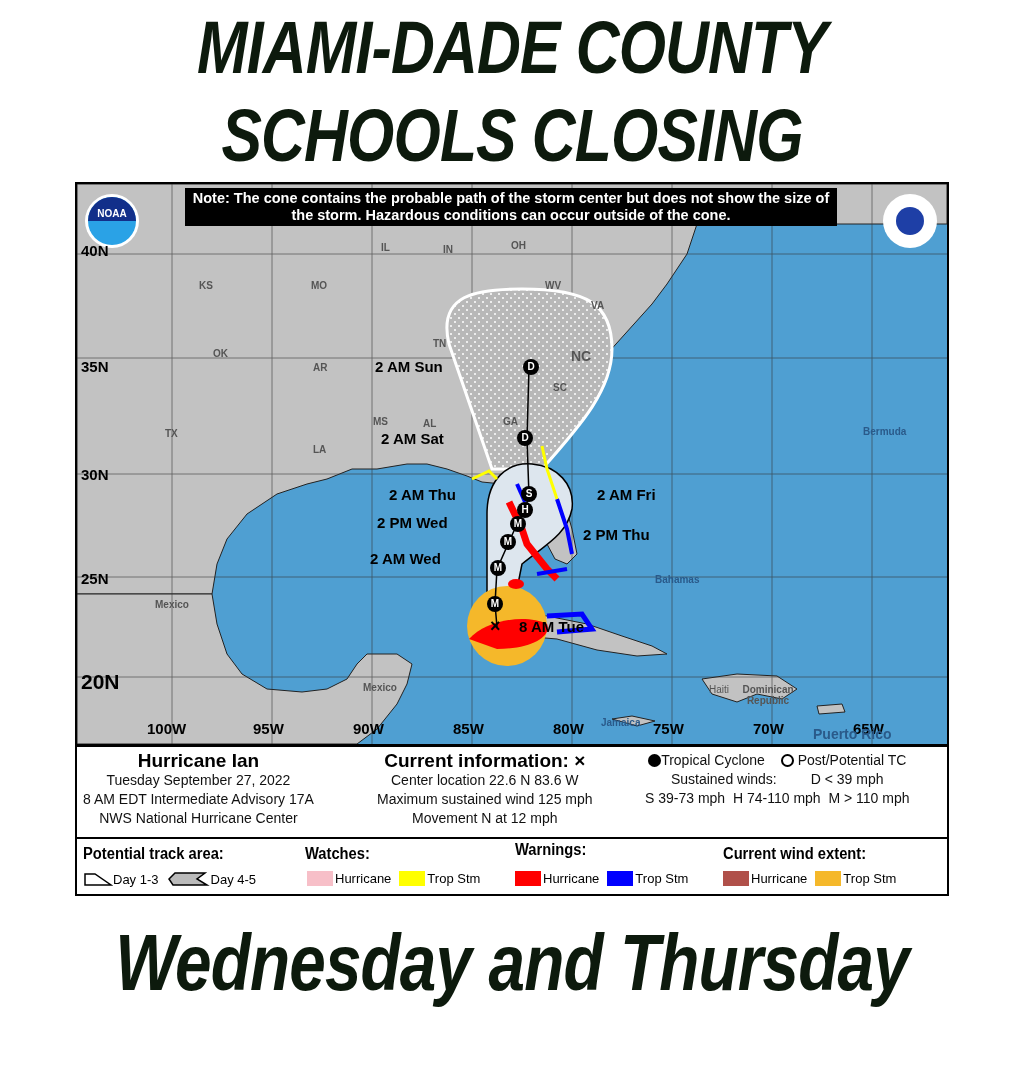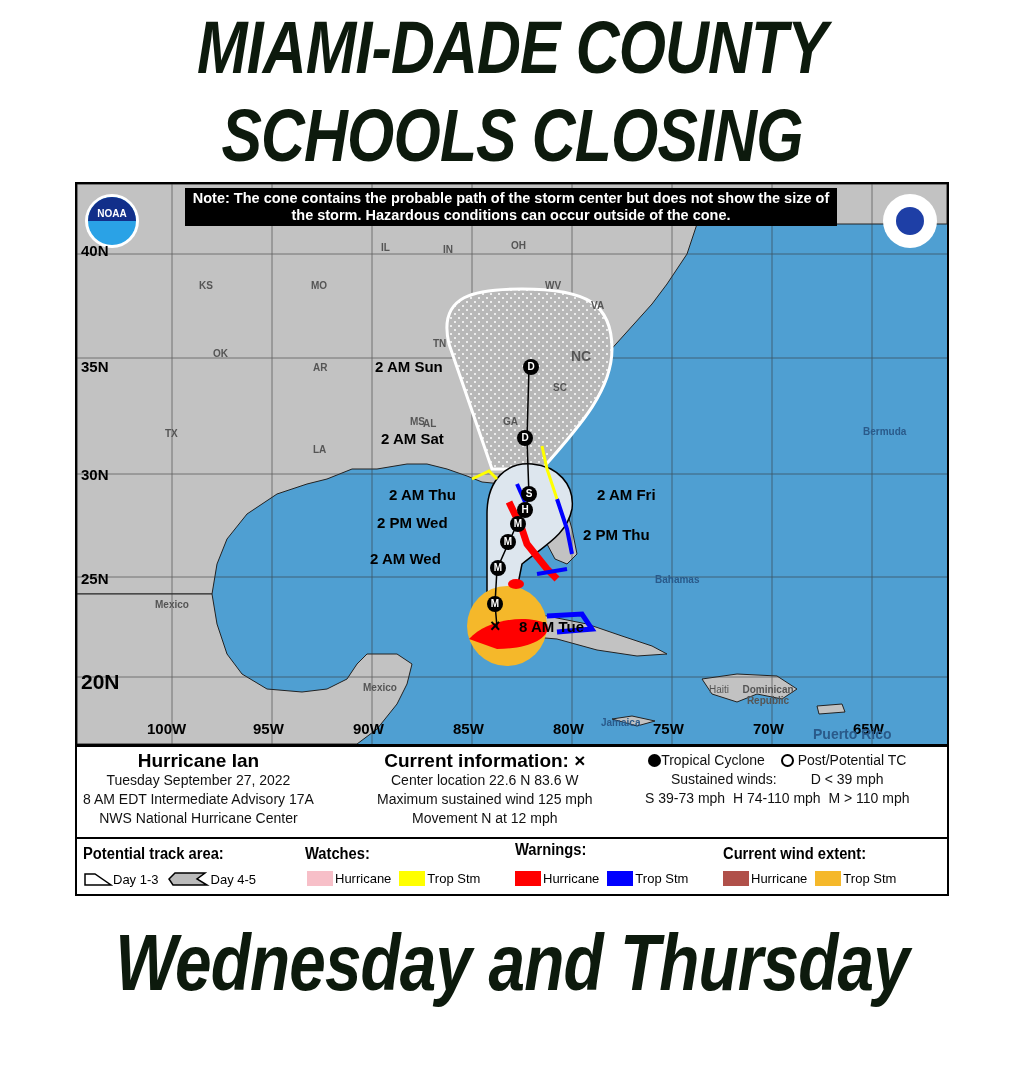--- a/index.html
+++ b/index.html
@@ -122,21 +122,21 @@
     <div style="position:absolute;left:304px;top:58px;font-size:10px;color:#555;font-weight:bold;">IL</div>
     <div style="position:absolute;left:366px;top:60px;font-size:10px;color:#555;font-weight:bold;">IN</div>
     <div style="position:absolute;left:434px;top:56px;font-size:10px;color:#555;font-weight:bold;">OH</div>
     <div style="position:absolute;left:468px;top:96px;font-size:10px;color:#555;font-weight:bold;">WV</div>
     <div style="position:absolute;left:514px;top:116px;font-size:10px;color:#555;font-weight:bold;">VA</div>
     <div style="position:absolute;left:356px;top:154px;font-size:10px;color:#555;font-weight:bold;">TN</div>
     <div style="position:absolute;left:494px;top:164px;font-size:14px;color:#555;font-weight:bold;">NC</div>
     <div style="position:absolute;left:476px;top:198px;font-size:10px;color:#555;font-weight:bold;">SC</div>
     <div style="position:absolute;left:426px;top:232px;font-size:10px;color:#555;font-weight:bold;">GA</div>
     <div style="position:absolute;left:346px;top:234px;font-size:10px;color:#555;font-weight:bold;">AL</div>
-    <div style="position:absolute;left:296px;top:232px;font-size:10px;color:#555;font-weight:bold;margin-left:37px;">MS</div>
+    <div style="position:absolute;left:296px;top:232px;font-size:10px;color:#555;font-weight:bold;">MS</div>
     <div style="position:absolute;left:236px;top:178px;font-size:10px;color:#555;font-weight:bold;">AR</div>
     <div style="position:absolute;left:136px;top:164px;font-size:10px;color:#555;font-weight:bold;">OK</div>
     <div style="position:absolute;left:88px;top:244px;font-size:10px;color:#555;font-weight:bold;">TX</div>
     <div style="position:absolute;left:236px;top:260px;font-size:10px;color:#555;font-weight:bold;">LA</div>
     <div style="position:absolute;left:78px;top:415px;font-size:10px;color:#555;font-weight:bold;">Mexico</div>
     <div style="position:absolute;left:286px;top:498px;font-size:10px;color:#555;font-weight:bold;">Mexico</div>
     <div style="position:absolute;left:578px;top:390px;font-size:10px;color:#2a5a8a;font-weight:bold;">Bahamas</div>
     <div style="position:absolute;left:786px;top:242px;font-size:10px;color:#2a5a8a;font-weight:bold;">Bermuda</div>
     <div style="position:absolute;left:524px;top:533px;font-size:10px;color:#2a5a8a;font-weight:bold;">Jamaica</div>
     <div style="position:absolute;left:632px;top:500px;font-size:10px;color:#555;font-weight:normal;">Haiti</div>

